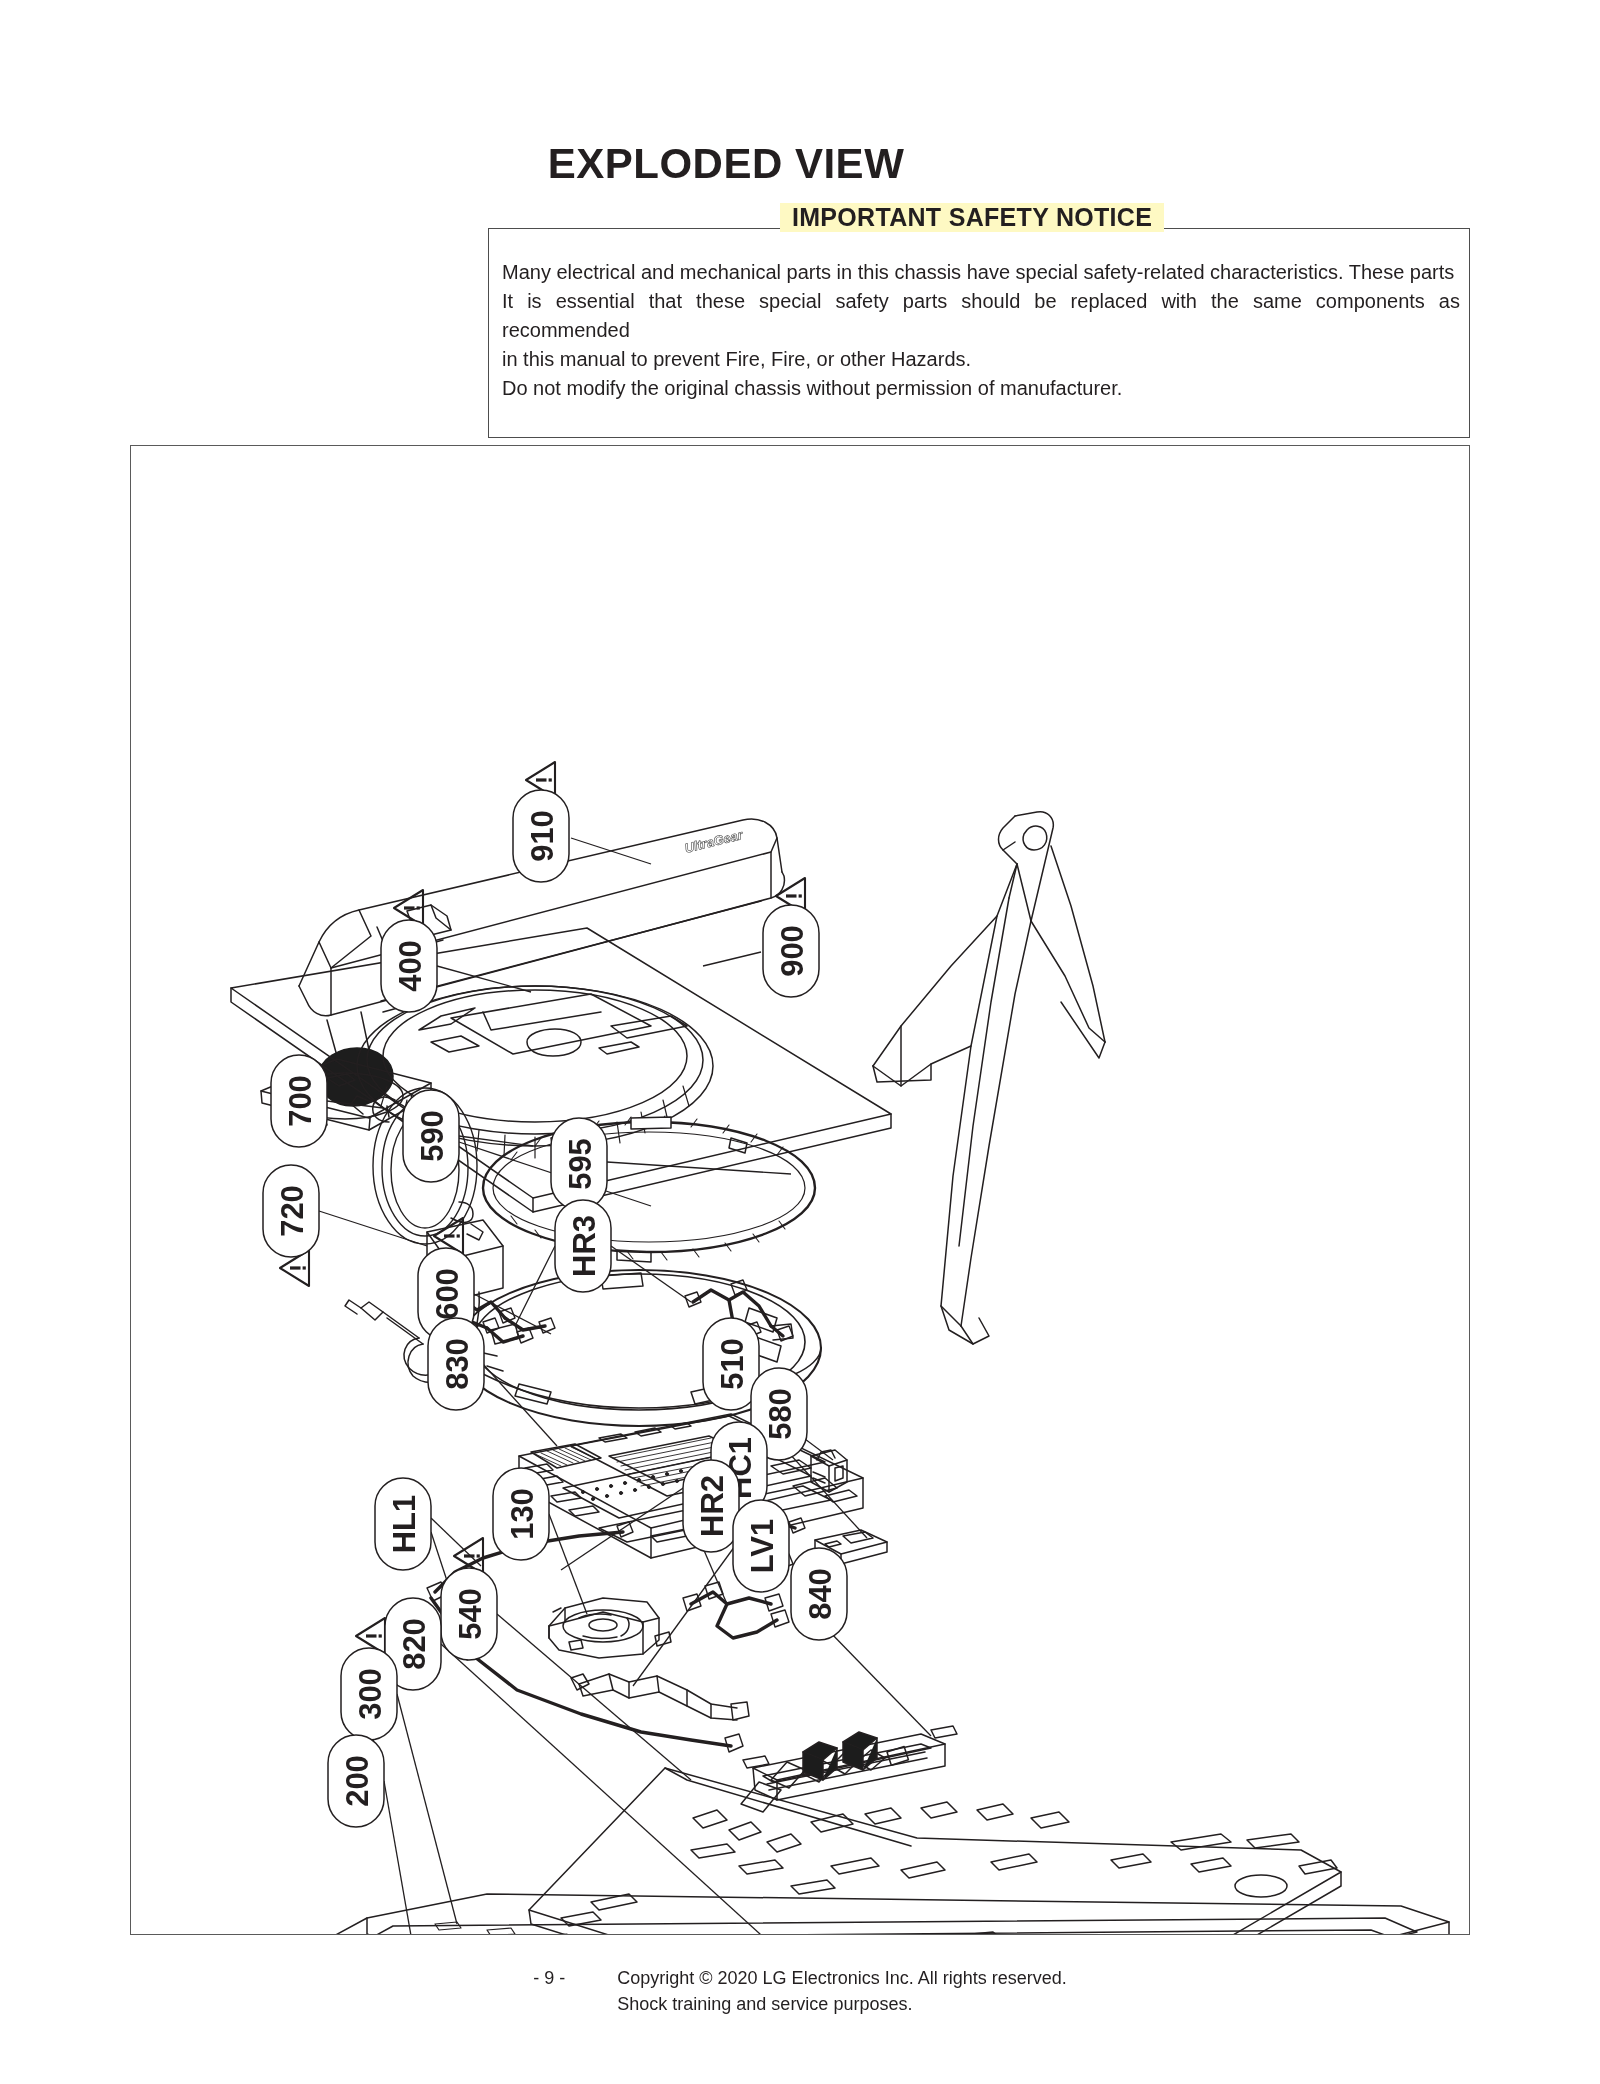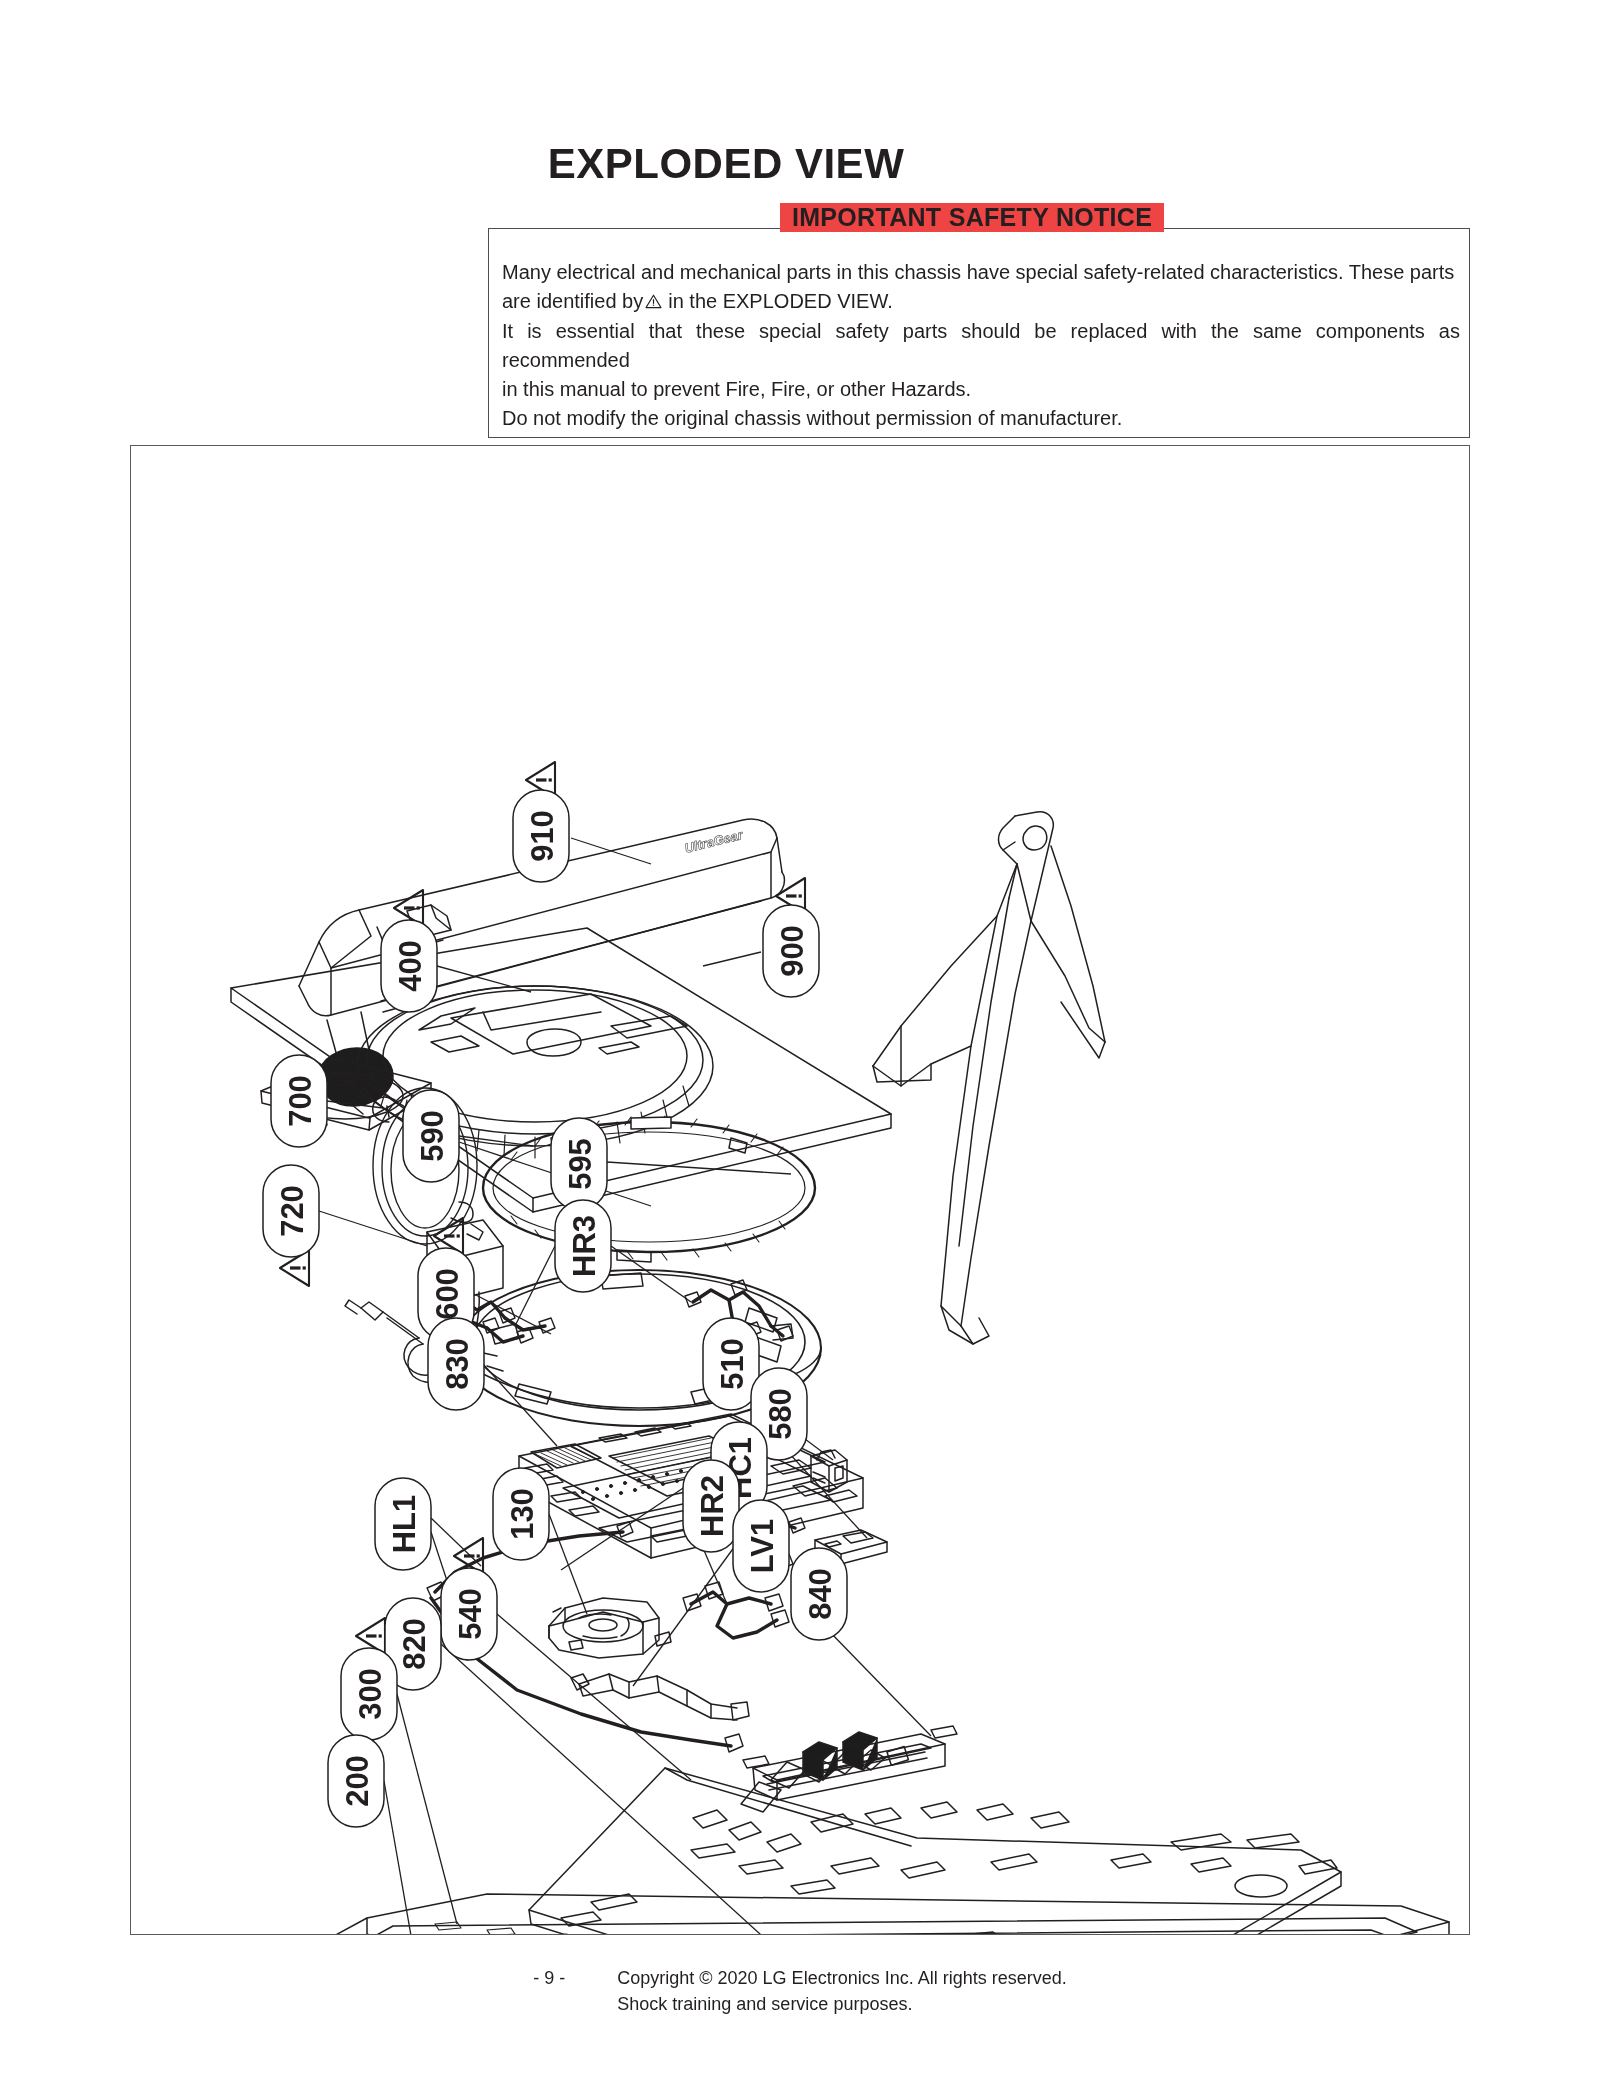--- a/index.html
+++ b/index.html
@@ -37,21 +37,21 @@
     top: 228px;
     width: 982px;
     height: 210px;
     border: 1.6px solid #4d4d4d;
     box-sizing: border-box;
   }
   #safety-legend {
     position: absolute;
     top: 203px;
     left: 780px;
-    background: #ef4444;
+    background: #fef9c3;
     padding: 0 12px;
     font-size: 25px;
     font-weight: bold;
     letter-spacing: 0.3px;
     white-space: nowrap;
     z-index: 4;
   }
   #safety-body {
     position: absolute;
     left: 502px;
@@ -133,29 +133,20 @@
 </head>
 <body>
 
 <div id="page-title">EXPLODED VIEW</div>
 
 <div id="safety-box"></div>
 <div id="safety-legend">IMPORTANT SAFETY NOTICE</div>
 <div id="safety-body">
   <p>
     <span>Many electrical and mechanical parts in this chassis have special safety-related characteristics. These parts</span>
-  </p>
-  <p class="nojust">
-    <span>are identified by</span><span class="warn-inline">
-      <svg width="17" height="15" viewBox="0 0 17 15">
-        <polygon points="8.5,1.2 16,13.6 1,13.6" fill="none" stroke="#231f20" stroke-width="1.1" stroke-linejoin="round"></polygon>
-        <rect x="7.9" y="5.2" width="1.2" height="4.6" fill="#231f20"></rect>
-        <rect x="7.9" y="10.6" width="1.2" height="1.2" fill="#231f20"></rect>
-      </svg>
-    </span><span>in the EXPLODED VIEW.</span>
   </p>
   <p>
     <span>It is essential that these special safety parts should be replaced with the same components as recommended</span>
   </p>
   <p class="nojust">
     <span>in this manual to prevent Fire, Fire, or other Hazards.</span>
   </p>
   <p class="nojust">
     <span>Do not modify the original chassis without permission of manufacturer.</span>
   </p>

